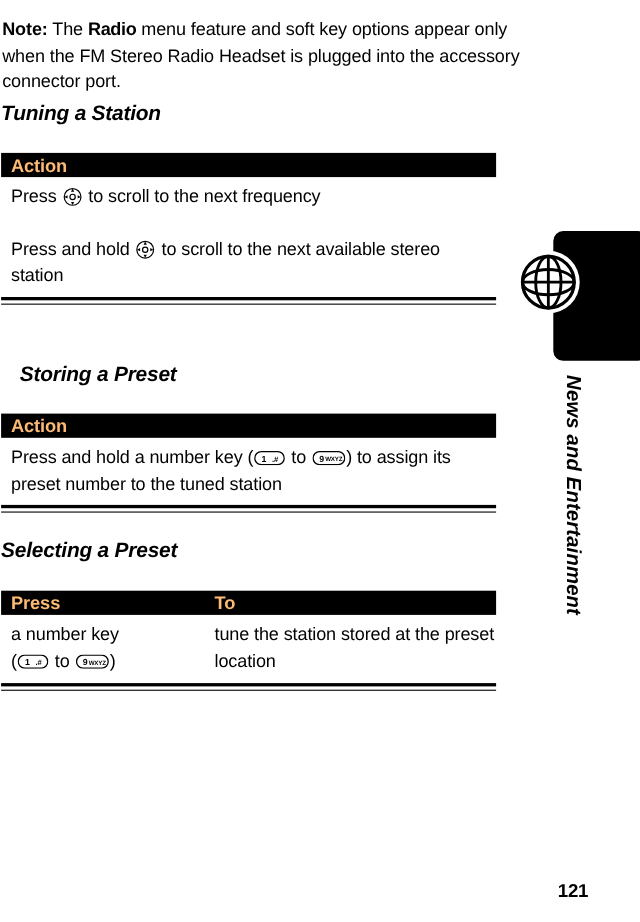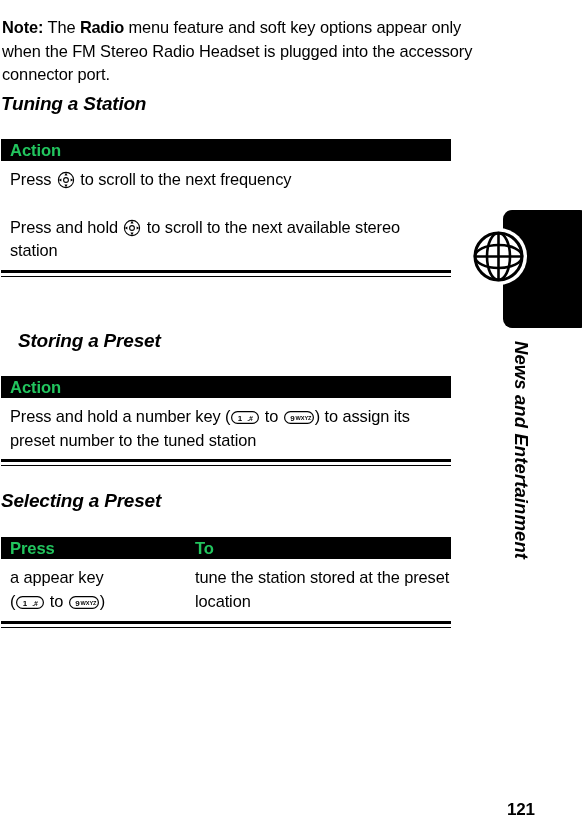--- a/index.html
+++ b/index.html
@@ -58,21 +58,21 @@
   }
 
   
   .tbl {
     position: absolute;
     left: 1px;
     width: 450px;
   }
   .tbl .hdr {
     background: #000000;
-    color: #22c55e;
+    color: #fdba74;
     height: 22px;
     position: relative;
   }
   .tbl .hdr .cell {
     position: absolute;
     top: 1px;
     font-size: 16.6px;
     font-weight: bold;
     letter-spacing: -0.1px;
     line-height: 21px;
@@ -259,21 +259,21 @@
 
   <div class="tbl" style="top:537px;">
     <div class="hdr">
       <span class="cell c1">Press</span>
       <span class="cell c2">To</span>
     </div>
     <div class="body">
       <div style="height:7px;"></div>
       <div class="cols" style="height:52px;">
         <div class="colA">
-          <div>a appear key</div>
+          <div>a number key</div>
           <div><span>(</span><span class="numkey"><svg width="28" height="13" viewBox="0 0 28 13">
                   <rect x="0.6" y="0.6" width="26.8" height="11.8" rx="5.9" fill="none" stroke="#000" stroke-width="1.2"></rect>
                   <text x="9" y="9.6" font-family="Liberation Sans, sans-serif" font-size="8" font-weight="bold" text-anchor="middle" fill="#000">1</text>
                   <text x="19" y="9.6" font-family="Liberation Sans, sans-serif" font-size="7" font-weight="bold" text-anchor="middle" fill="#000">.#</text>
                 </svg></span><span> to </span><span class="numkey"><svg width="30" height="13" viewBox="0 0 30 13">
                   <rect x="0.6" y="0.6" width="28.8" height="11.8" rx="5.9" fill="none" stroke="#000" stroke-width="1.2"></rect>
                   <text x="8.5" y="9.6" font-family="Liberation Sans, sans-serif" font-size="8" font-weight="bold" text-anchor="middle" fill="#000">9</text>
                   <text x="19.5" y="9.2" font-family="Liberation Sans, sans-serif" font-size="5.6" font-weight="bold" text-anchor="middle" fill="#000">WXYZ</text>
                 </svg></span><span>)</span></div>
         </div>

